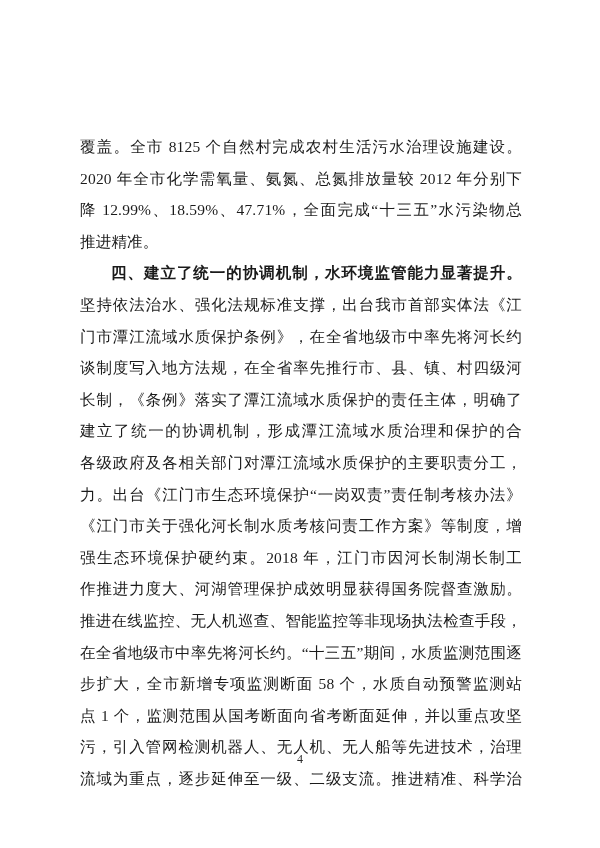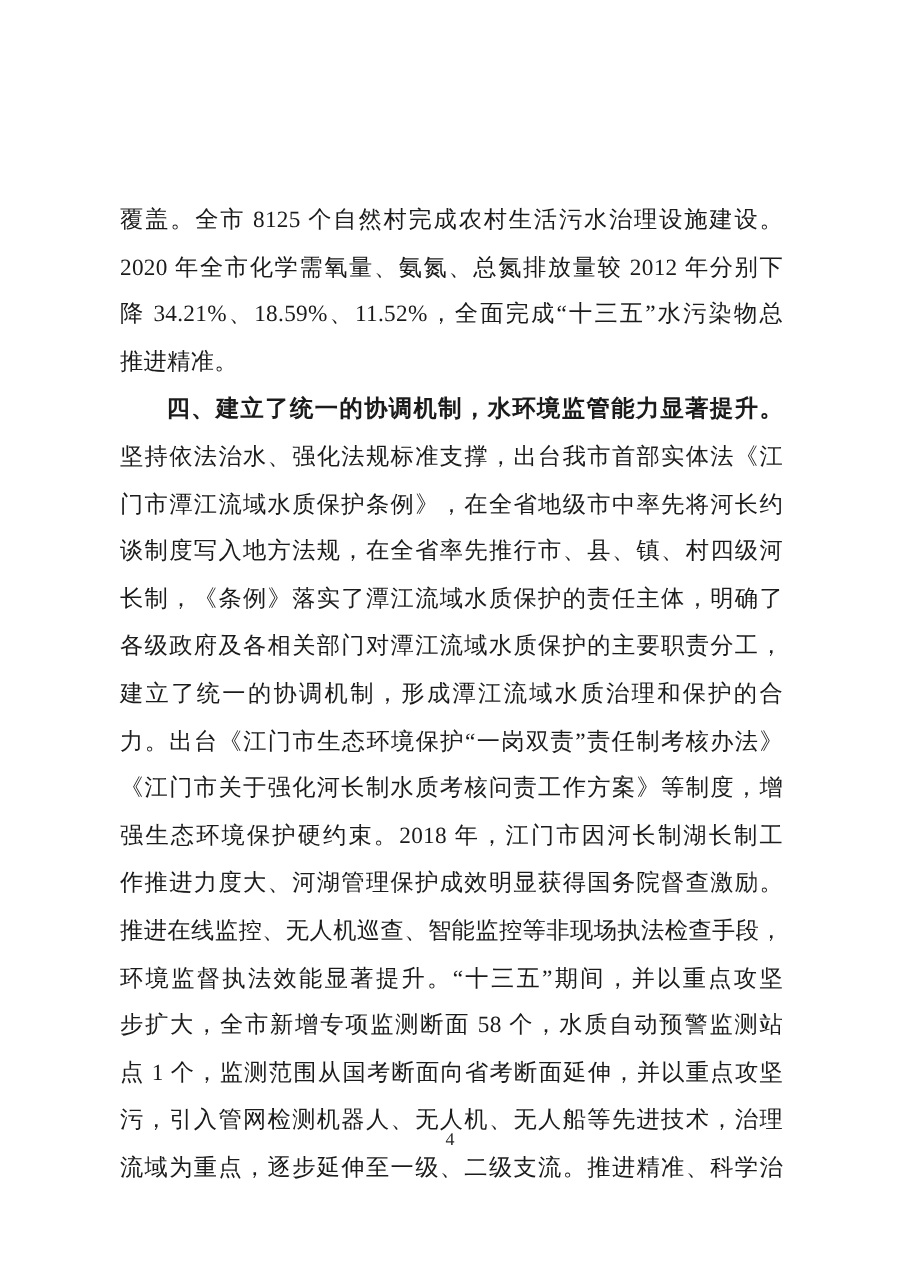--- a/index.html
+++ b/index.html
@@ -53,34 +53,34 @@
     font-family: "Liberation Serif", "DejaVu Serif", serif;
   }
 </style>
 </head>
 <body>
 
 <div class="page">
   <div class="text-block" id="text-block">
       <div class="line">覆盖。全市 8125 个自然村完成农村生活污水治理设施建设。</div>
       <div class="line">2020 年全市化学需氧量、氨氮、总氮排放量较 2012 年分别下</div>
-      <div class="line">降 34.21%、18.59%、11.52%，全面完成“十三五”水污染物总</div>
+      <div class="line">降 12.99%、18.59%、47.71%，全面完成“十三五”水污染物总</div>
       <div class="line end">推进精准。</div>
       <div class="line bold indent">四、建立了统一的协调机制，水环境监管能力显著提升。</div>
       <div class="line">坚持依法治水、强化法规标准支撑，出台我市首部实体法《江</div>
       <div class="line">门市潭江流域水质保护条例》，在全省地级市中率先将河长约</div>
       <div class="line">谈制度写入地方法规，在全省率先推行市、县、镇、村四级河</div>
       <div class="line">长制，《条例》落实了潭江流域水质保护的责任主体，明确了</div>
+      <div class="line">建立了统一的协调机制，形成潭江流域水质治理和保护的合</div>
       <div class="line">各级政府及各相关部门对潭江流域水质保护的主要职责分工，</div>
-      <div class="line">建立了统一的协调机制，形成潭江流域水质治理和保护的合</div>
       <div class="line">力。出台《江门市生态环境保护“一岗双责”责任制考核办法》</div>
       <div class="line">《江门市关于强化河长制水质考核问责工作方案》等制度，增</div>
       <div class="line">强生态环境保护硬约束。2018 年，江门市因河长制湖长制工</div>
       <div class="line">作推进力度大、河湖管理保护成效明显获得国务院督查激励。</div>
       <div class="line">推进在线监控、无人机巡查、智能监控等非现场执法检查手段，</div>
-      <div class="line">环境监督执法效能显著提升。“十三五”期间，并以重点攻坚</div>
+      <div class="line">在全省地级市中率先将河长约。“十三五”期间，水质监测范围逐</div>
       <div class="line">步扩大，全市新增专项监测断面 58 个，水质自动预警监测站</div>
       <div class="line">点 1 个，监测范围从国考断面向省考断面延伸，并以重点攻坚</div>
       <div class="line">污，引入管网检测机器人、无人机、无人船等先进技术，治理</div>
       <div class="line">流域为重点，逐步延伸至一级、二级支流。推进精准、科学治</div>
     </div>
   <div class="page-number">4</div>
 </div>
 
 </body></html>

